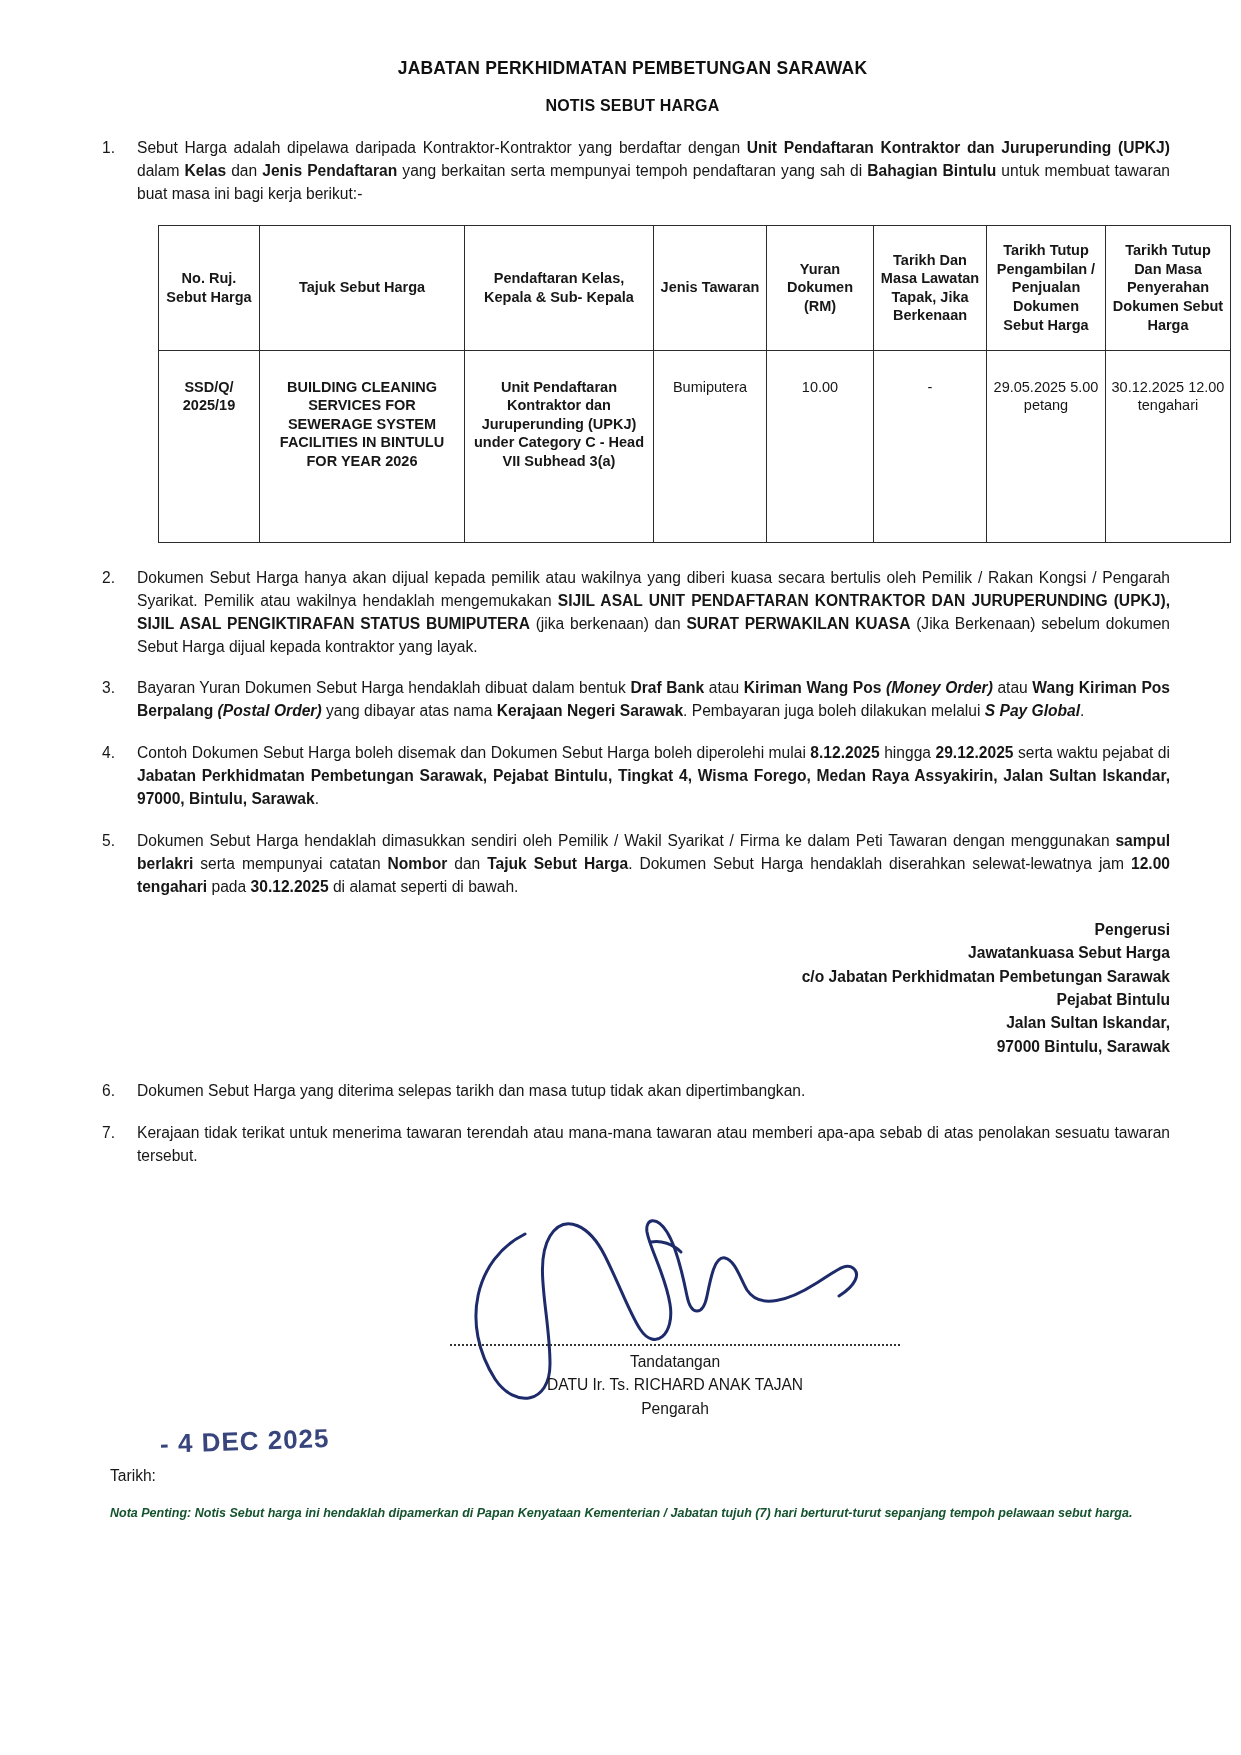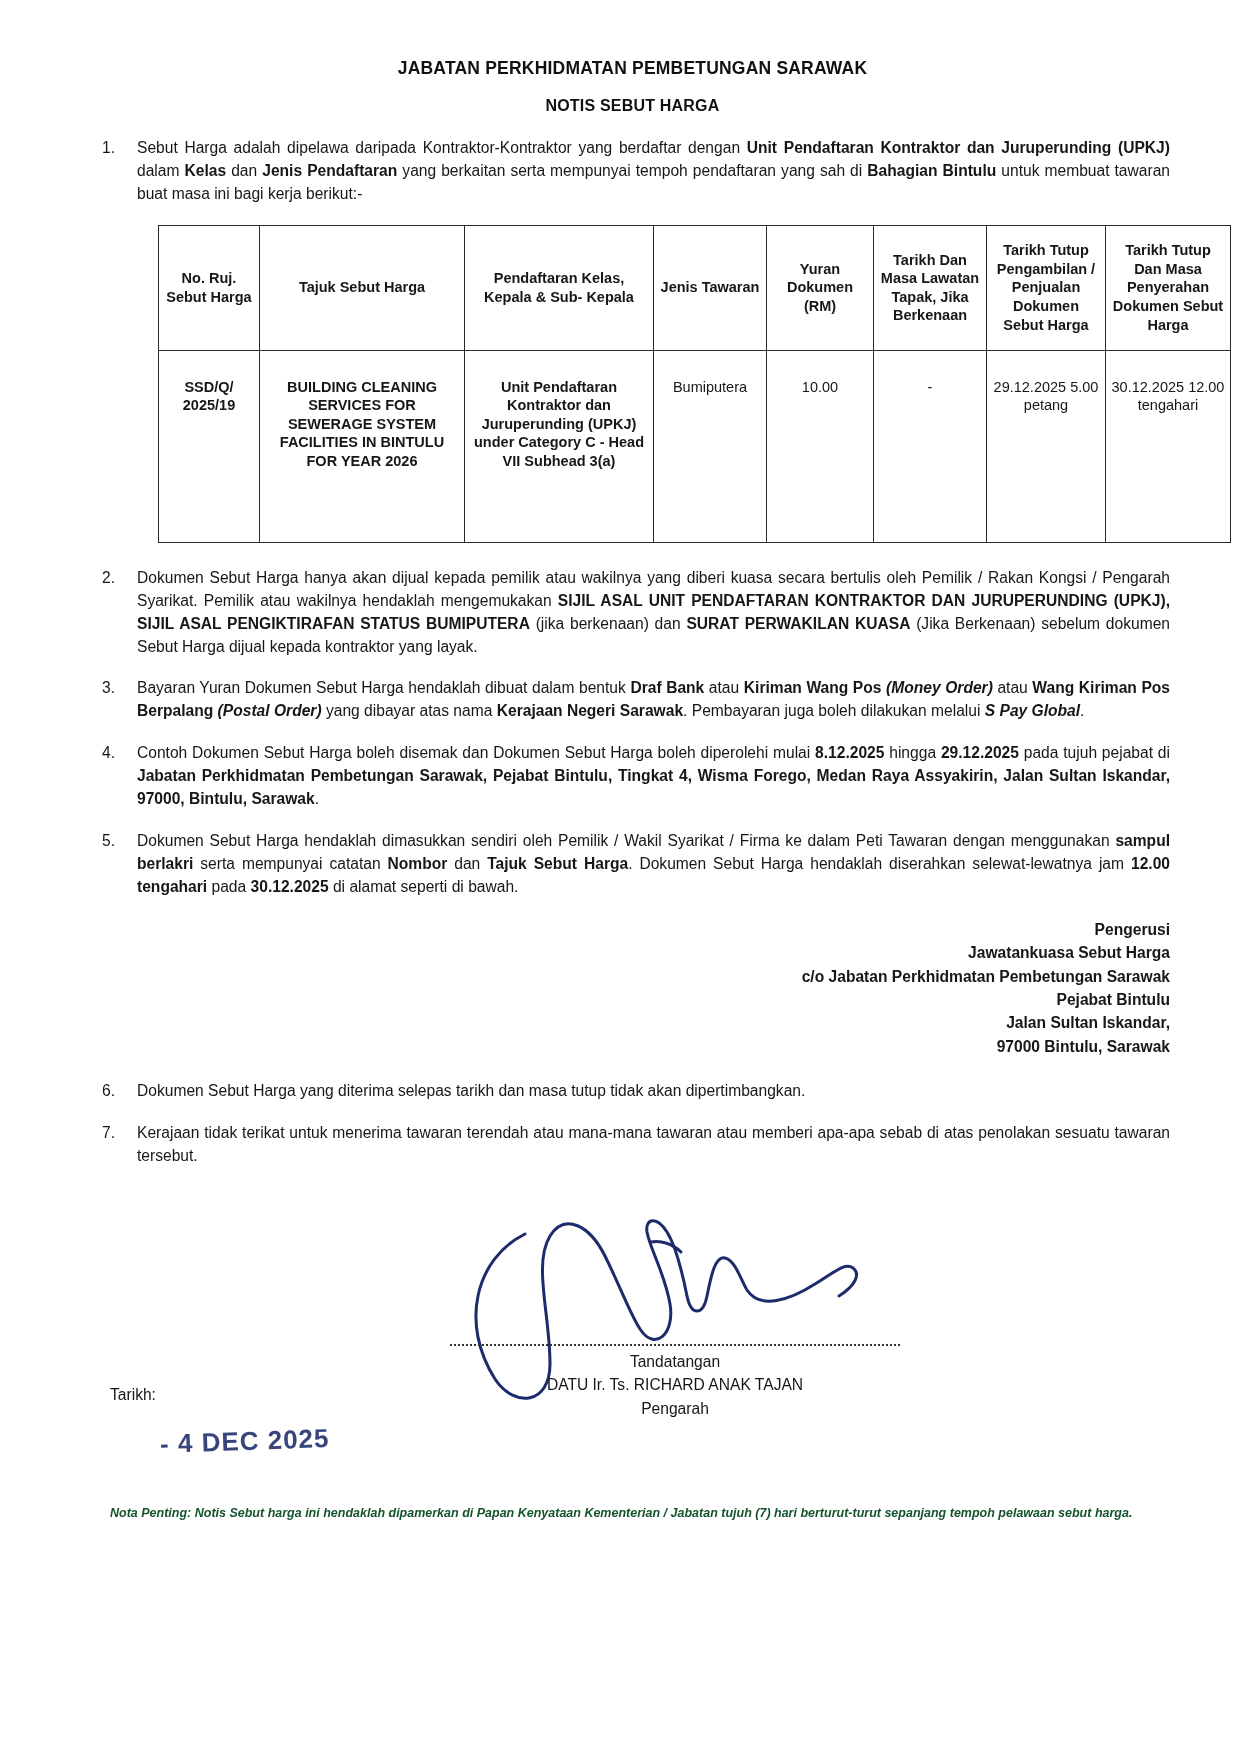--- a/index.html
+++ b/index.html
@@ -131,21 +131,21 @@
   }
   svg.signature {
     position: absolute;
     left: 320px;
     top: 12px;
     pointer-events: none;
   }
   .date-row {
     position: absolute;
     left: 15px;
-    top: 1328px;
+    top: 1409px;
     font-size: 15.6px;
   }
   .date-stamp {
     position: absolute;
     left: 65px;
     top: 1368px;
     font-family: "Liberation Sans", sans-serif;
     font-weight: bold;
     font-size: 26px;
     color: #1d2b6b;
@@ -195,21 +195,21 @@
         </tr>
       </thead>
       <tbody>
         <tr>
           <td>SSD/Q/ 2025/19</td>
           <td>BUILDING CLEANING SERVICES FOR SEWERAGE SYSTEM FACILITIES IN BINTULU FOR YEAR 2026</td>
           <td>Unit Pendaftaran Kontraktor dan Juruperunding (UPKJ) under Category C - Head VII Subhead 3(a)</td>
           <td class="plain">Bumiputera</td>
           <td class="plain">10.00</td>
           <td class="plain">-</td>
-          <td class="plain">29.12.2025 5.00 petang</td>
+          <td class="plain">29.05.2025 5.00 petang</td>
           <td class="plain">30.12.2025 12.00 tengahari</td>
         </tr>
       </tbody>
     </table>
 
     <div class="clause">
       <div class="num">2.</div>
       <div class="body">
         <span>Dokumen Sebut Harga hanya akan dijual kepada pemilik atau wakilnya yang diberi kuasa secara bertulis oleh Pemilik / Rakan Kongsi / Pengarah Syarikat. Pemilik atau wakilnya hendaklah mengemukakan </span><b>SIJIL ASAL UNIT PENDAFTARAN KONTRAKTOR DAN JURUPERUNDING (UPKJ), SIJIL ASAL PENGIKTIRAFAN STATUS BUMIPUTERA</b><span> (jika berkenaan) dan </span><b>SURAT PERWAKILAN KUASA</b><span> (Jika Berkenaan) sebelum dokumen Sebut Harga dijual kepada kontraktor yang layak.</span>
       </div>
@@ -218,21 +218,21 @@
     <div class="clause">
       <div class="num">3.</div>
       <div class="body">
         <span>Bayaran Yuran Dokumen Sebut Harga hendaklah dibuat dalam bentuk </span><b>Draf Bank</b><span> atau </span><b>Kiriman Wang Pos</b> <b class="it">(Money Order)</b><span> atau </span><b>Wang Kiriman Pos Berpalang</b> <b class="it">(Postal Order)</b><span> yang dibayar atas nama </span><b>Kerajaan Negeri Sarawak</b><span>. Pembayaran juga boleh dilakukan melalui </span><b class="it">S Pay Global</b><span>.</span>
       </div>
     </div>
 
     <div class="clause">
       <div class="num">4.</div>
       <div class="body">
-        <span>Contoh Dokumen Sebut Harga boleh disemak dan Dokumen Sebut Harga boleh diperolehi mulai </span><b>8.12.2025</b><span> hingga </span><b>29.12.2025</b><span> pada tujuh pejabat di </span><b>Jabatan Perkhidmatan Pembetungan Sarawak, Pejabat Bintulu, Tingkat 4, Wisma Forego, Medan Raya Assyakirin, Jalan Sultan Iskandar, 97000, Bintulu, Sarawak</b><span>.</span>
+        <span>Contoh Dokumen Sebut Harga boleh disemak dan Dokumen Sebut Harga boleh diperolehi mulai </span><b>8.12.2025</b><span> hingga </span><b>29.12.2025</b><span> serta waktu pejabat di </span><b>Jabatan Perkhidmatan Pembetungan Sarawak, Pejabat Bintulu, Tingkat 4, Wisma Forego, Medan Raya Assyakirin, Jalan Sultan Iskandar, 97000, Bintulu, Sarawak</b><span>.</span>
       </div>
     </div>
 
     <div class="clause">
       <div class="num">5.</div>
       <div class="body">
         <span>Dokumen Sebut Harga hendaklah dimasukkan sendiri oleh Pemilik / Wakil Syarikat / Firma ke dalam Peti Tawaran dengan menggunakan </span><b>sampul berlakri</b><span> serta mempunyai catatan </span><b>Nombor</b><span> dan </span><b>Tajuk Sebut Harga</b><span>. Dokumen Sebut Harga hendaklah diserahkan selewat-lewatnya jam </span><b>12.00 tengahari</b><span> pada </span><b>30.12.2025</b><span> di alamat seperti di bawah.</span>
       </div>
     </div>
 

